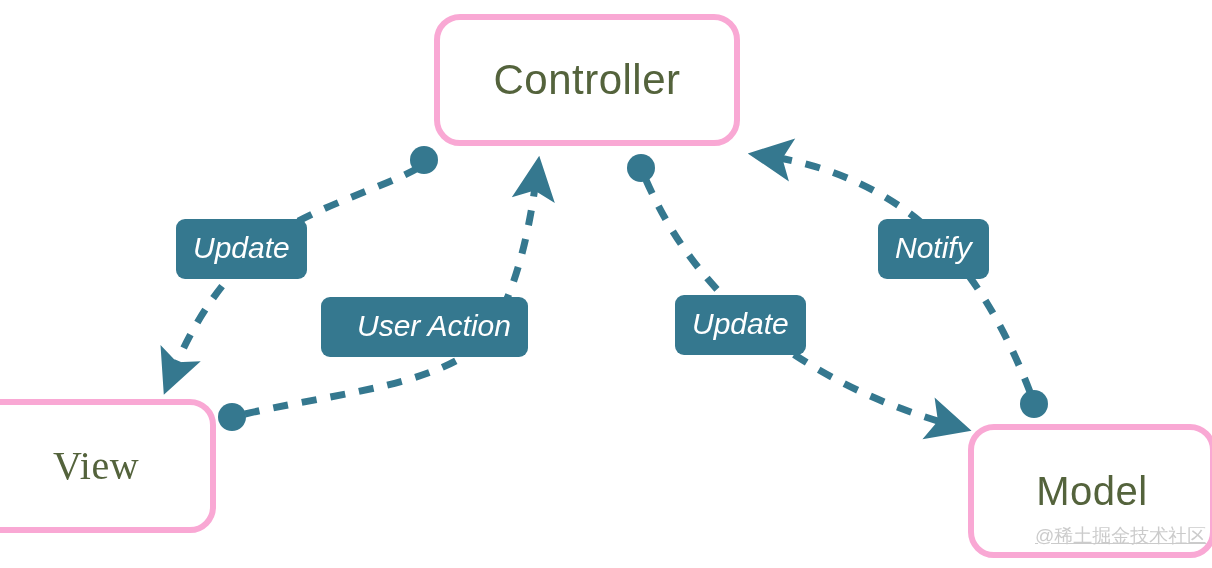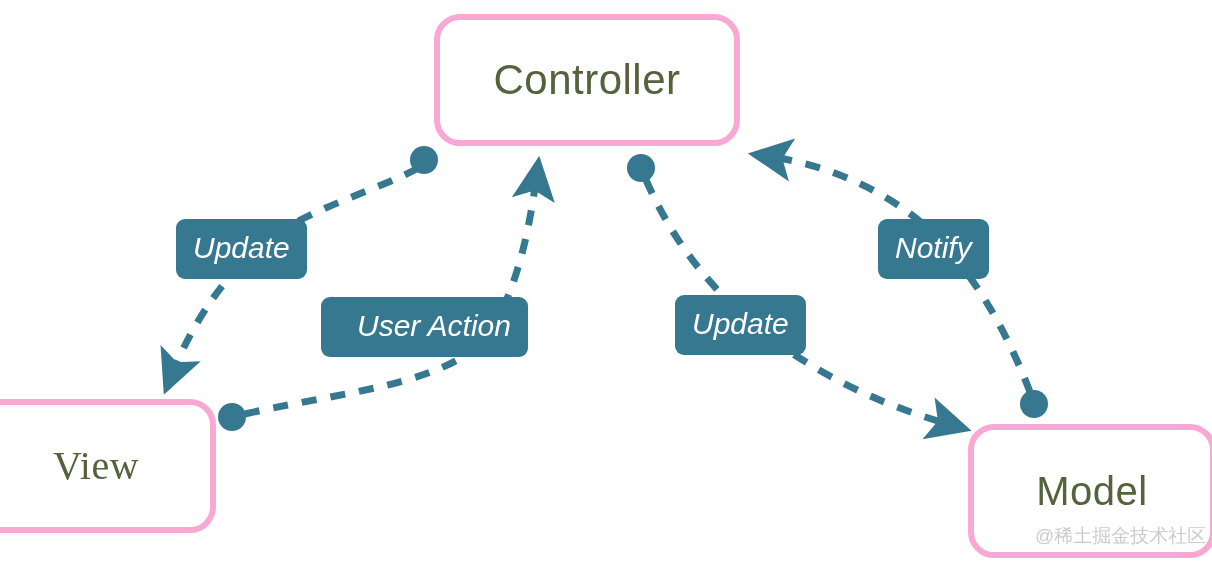--- a/index.html
+++ b/index.html
@@ -85,20 +85,21 @@
   #watermark {
     position: absolute;
     left: 1035px;
     top: 526px;
     color: #c9c9c9;
     font-size: 19px;
     line-height: 1;
     white-space: nowrap;
     z-index: 5;
     opacity: 0.95;
+    text-decoration: underline;
   }
 </style>
 </head>
 <body>
 
 <div id="diagram-canvas">
 
   <svg id="diagram-svg" viewBox="0 0 1212 568">
     <defs>
       <marker id="arrowhead" markerWidth="7" markerHeight="7" refX="3.1" refY="3.5" orient="auto" markerUnits="strokeWidth">

